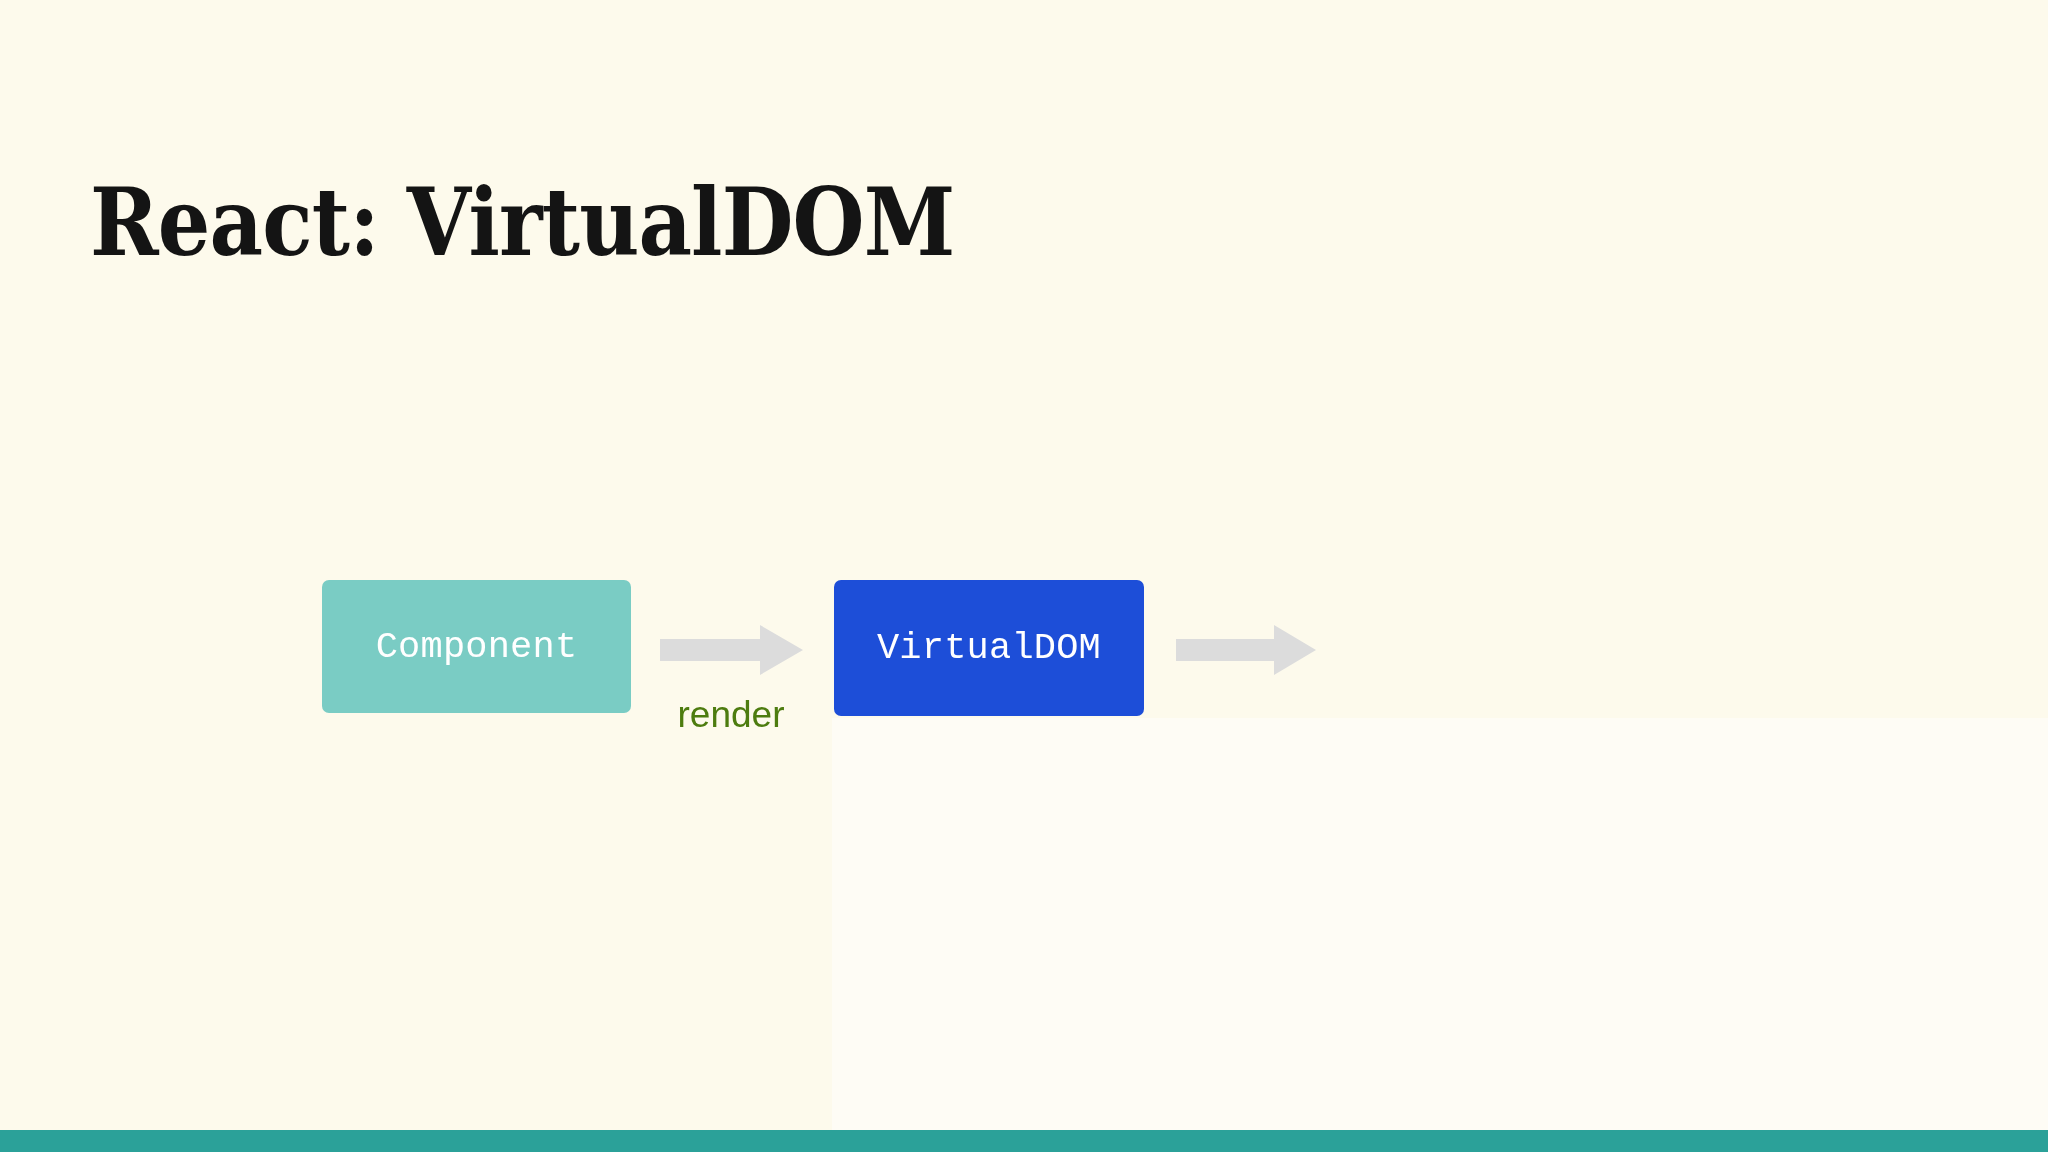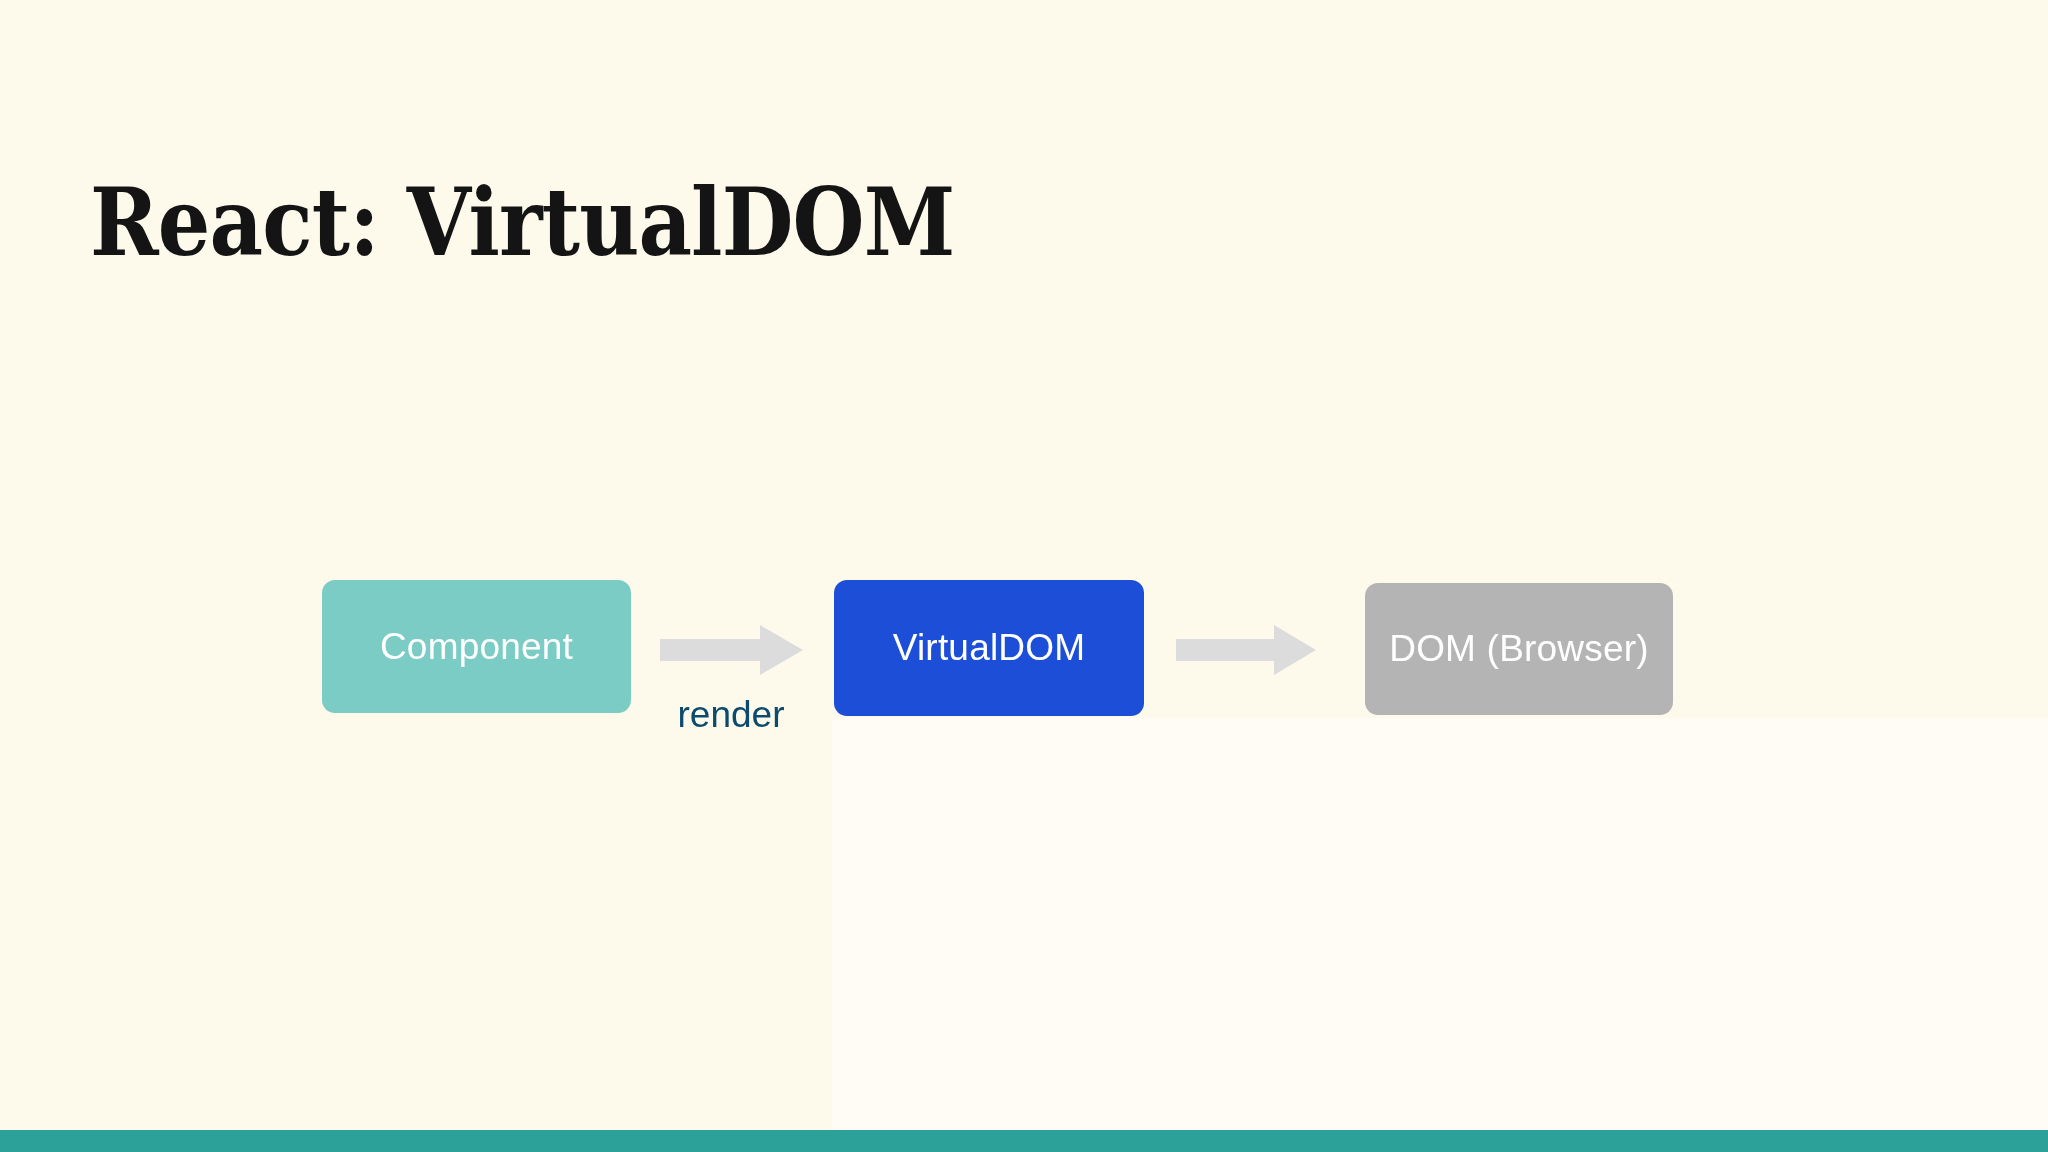--- a/index.html
+++ b/index.html
@@ -57,23 +57,23 @@
     top: 0;
     width: 2048px;
     height: 1152px;
   }
 
   .node {
     position: absolute;
     display: flex;
     align-items: center;
     justify-content: center;
-    border-radius: 13px;
+    border-radius: 7px;
     color: #FFFFFF;
-    font-family: Liberation Sans, sans-serif;
+    font-family: Liberation Mono, monospace;
     font-weight: 400;
     font-size: 37px;
     letter-spacing: 0.2px;
     box-sizing: border-box;
     white-space: nowrap;
   }
 
   .node-component {
     left: 322px;
     top: 580px;
@@ -113,21 +113,21 @@
   .arrow-paint {
     left: 1176px;
     top: 622px;
     width: 140px;
   }
 
   .edge-label {
     position: absolute;
     font-family: "Liberation Sans", sans-serif;
     font-size: 37px;
-    color: #0c4a6e;
+    color: #4d7c0f;
     white-space: nowrap;
   }
 
   .label-render {
     left: 666px;
     top: 694px;
     width: 130px;
     text-align: center;
   }
 
@@ -167,21 +167,18 @@
     <div class="node node-virtualdom">
       <span>VirtualDOM</span>
     </div>
 
     <div class="arrow arrow-paint">
       <svg viewBox="0 0 140 56" preserveAspectRatio="none" aria-hidden="true">
         <path d="M0,17 L98,17 L98,3 L140,28 L98,53 L98,39 L0,39 Z" fill="#DCDCDC"></path>
       </svg>
     </div>
 
-    <div class="node node-dom">
-      <span>DOM (Browser)</span>
-    </div>
 
   </div>
 
   <div class="bottom-bar"></div>
 
 </div>
 
 </body></html>

